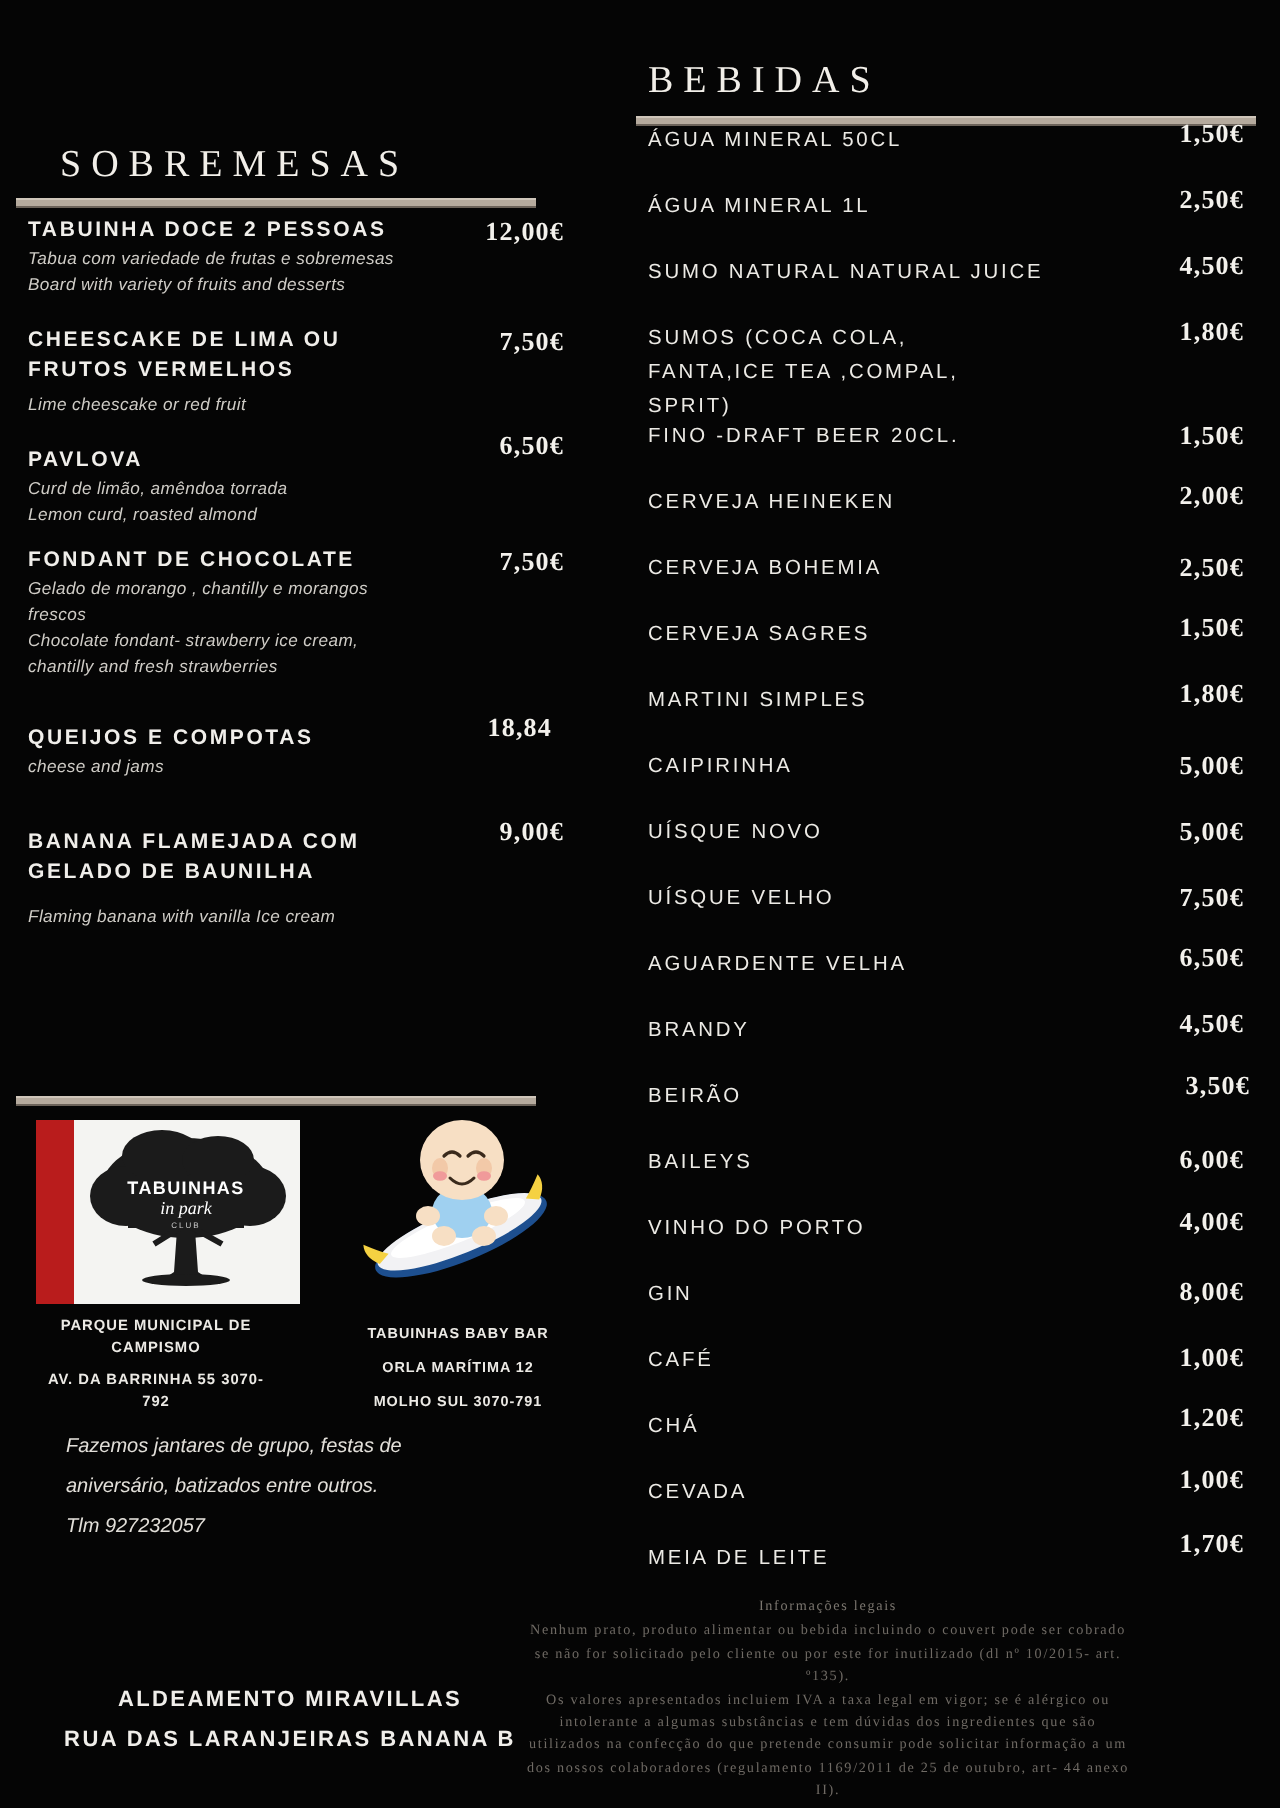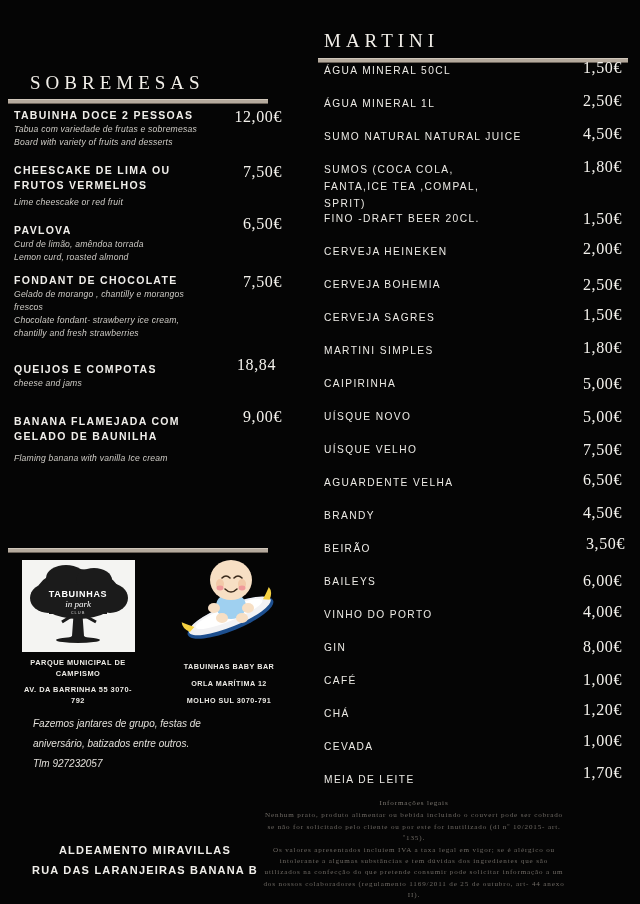--- a/index.html
+++ b/index.html
@@ -37,21 +37,21 @@
     text-transform:uppercase;
     max-width:200px;
   }
   .desc{
     font-size:8.6px;font-style:italic;color:#cfccc6;
     line-height:13px;letter-spacing:.2px;
   }
   .price{
     position:absolute;right:0;top:0;
     font-family:"Liberation Serif", serif;
-    font-size:16px;font-weight:normal;letter-spacing:.6px;
+    font-size:13px;font-weight:bold;letter-spacing:.6px;
     color:#f3f1ec;white-space:nowrap;
   }
 
   
   #desserts-list{position:absolute;left:14px;top:108px;width:272px;}
   #desserts-list .item{margin-bottom:9px;}
   #desserts-list .price{right:4px;}
 
   
   #drinks-list{position:absolute;left:14px;top:62px;width:316px;}
@@ -65,21 +65,21 @@
   .drink .price{right:18px;top:-3px;}
 
   
   .logo-rule{position:absolute;left:8px;top:548px;width:260px;height:3px;
     background:#b5aa9d;border-top:1px solid #cfc6ba;border-bottom:1px solid #6b6259;}
   .logo-block{position:absolute;text-align:center;}
   #logo-park{left:18px;top:560px;width:120px;}
   #logo-baby{left:164px;top:556px;width:130px;}
   .logo-card{
     width:113px;height:92px;background:#b91c1c;
-    margin:0 auto;position:relative;overflow:hidden;
+    margin:0 auto;position:relative;overflow:hidden;padding-left:19px;
   }
   .logo-cap{
     font-size:7.4px;letter-spacing:.5px;font-weight:bold;
     color:#eceae5;line-height:11px;margin-top:5px;
   }
   .logo-cap.baby{font-size:7.2px;line-height:12px;}
 
   
   #promo{position:absolute;left:33px;top:714px;width:240px;
     font-size:10px;font-style:italic;color:#e2dfd9;line-height:20px;}
@@ -212,21 +212,21 @@
       <div>Tlm 927232057</div>
     </div>
 
     <div id="address">
       <div>ALDEAMENTO MIRAVILLAS</div>
       <div>RUA DAS LARANJEIRAS BANANA B</div>
     </div>
   </div>
 
   <div class="col-right">
-    <h1 class="section-title" style="position:absolute;left:14px;top:30px;">MARTINI</h1>
+    <h1 class="section-title" style="position:absolute;left:14px;top:30px;">BEBIDAS</h1>
     <div class="rule" style="position:absolute;left:8px;top:58px;width:310px;"></div>
 
     <div id="drinks-list">
       <div class="drink">
         <div class="dname">ÁGUA MINERAL 50CL</div>
         <div class="price">1,50€</div>
       </div>
       <div class="drink">
         <div class="dname">ÁGUA MINERAL 1L</div>
         <div class="price">2,50€</div>

